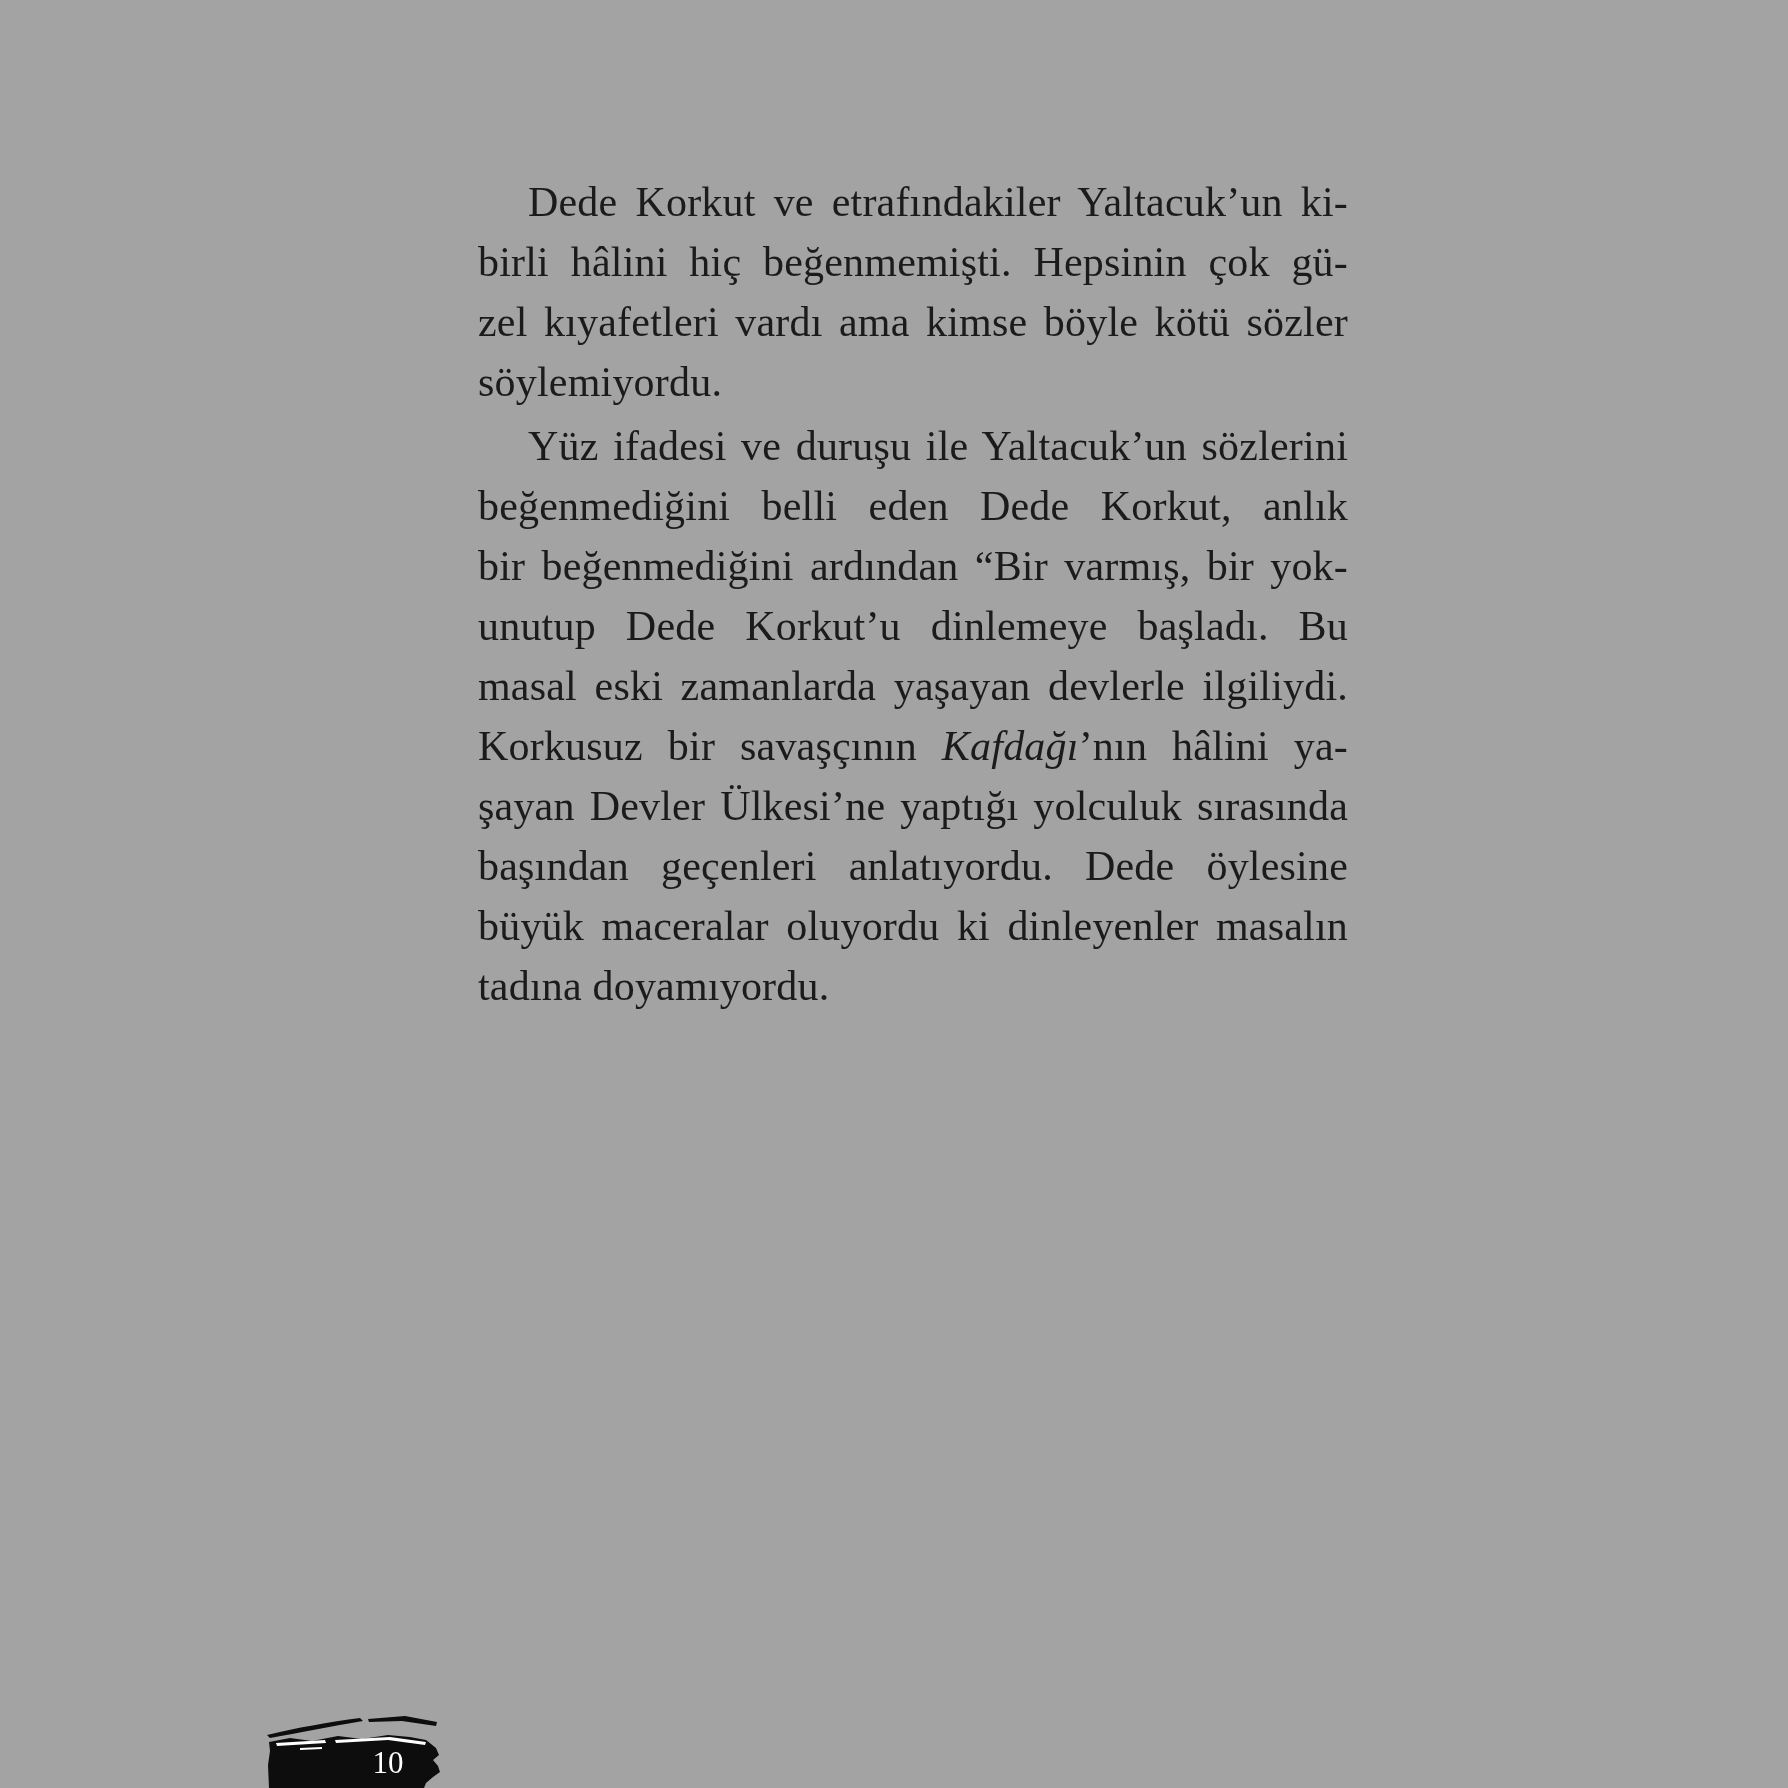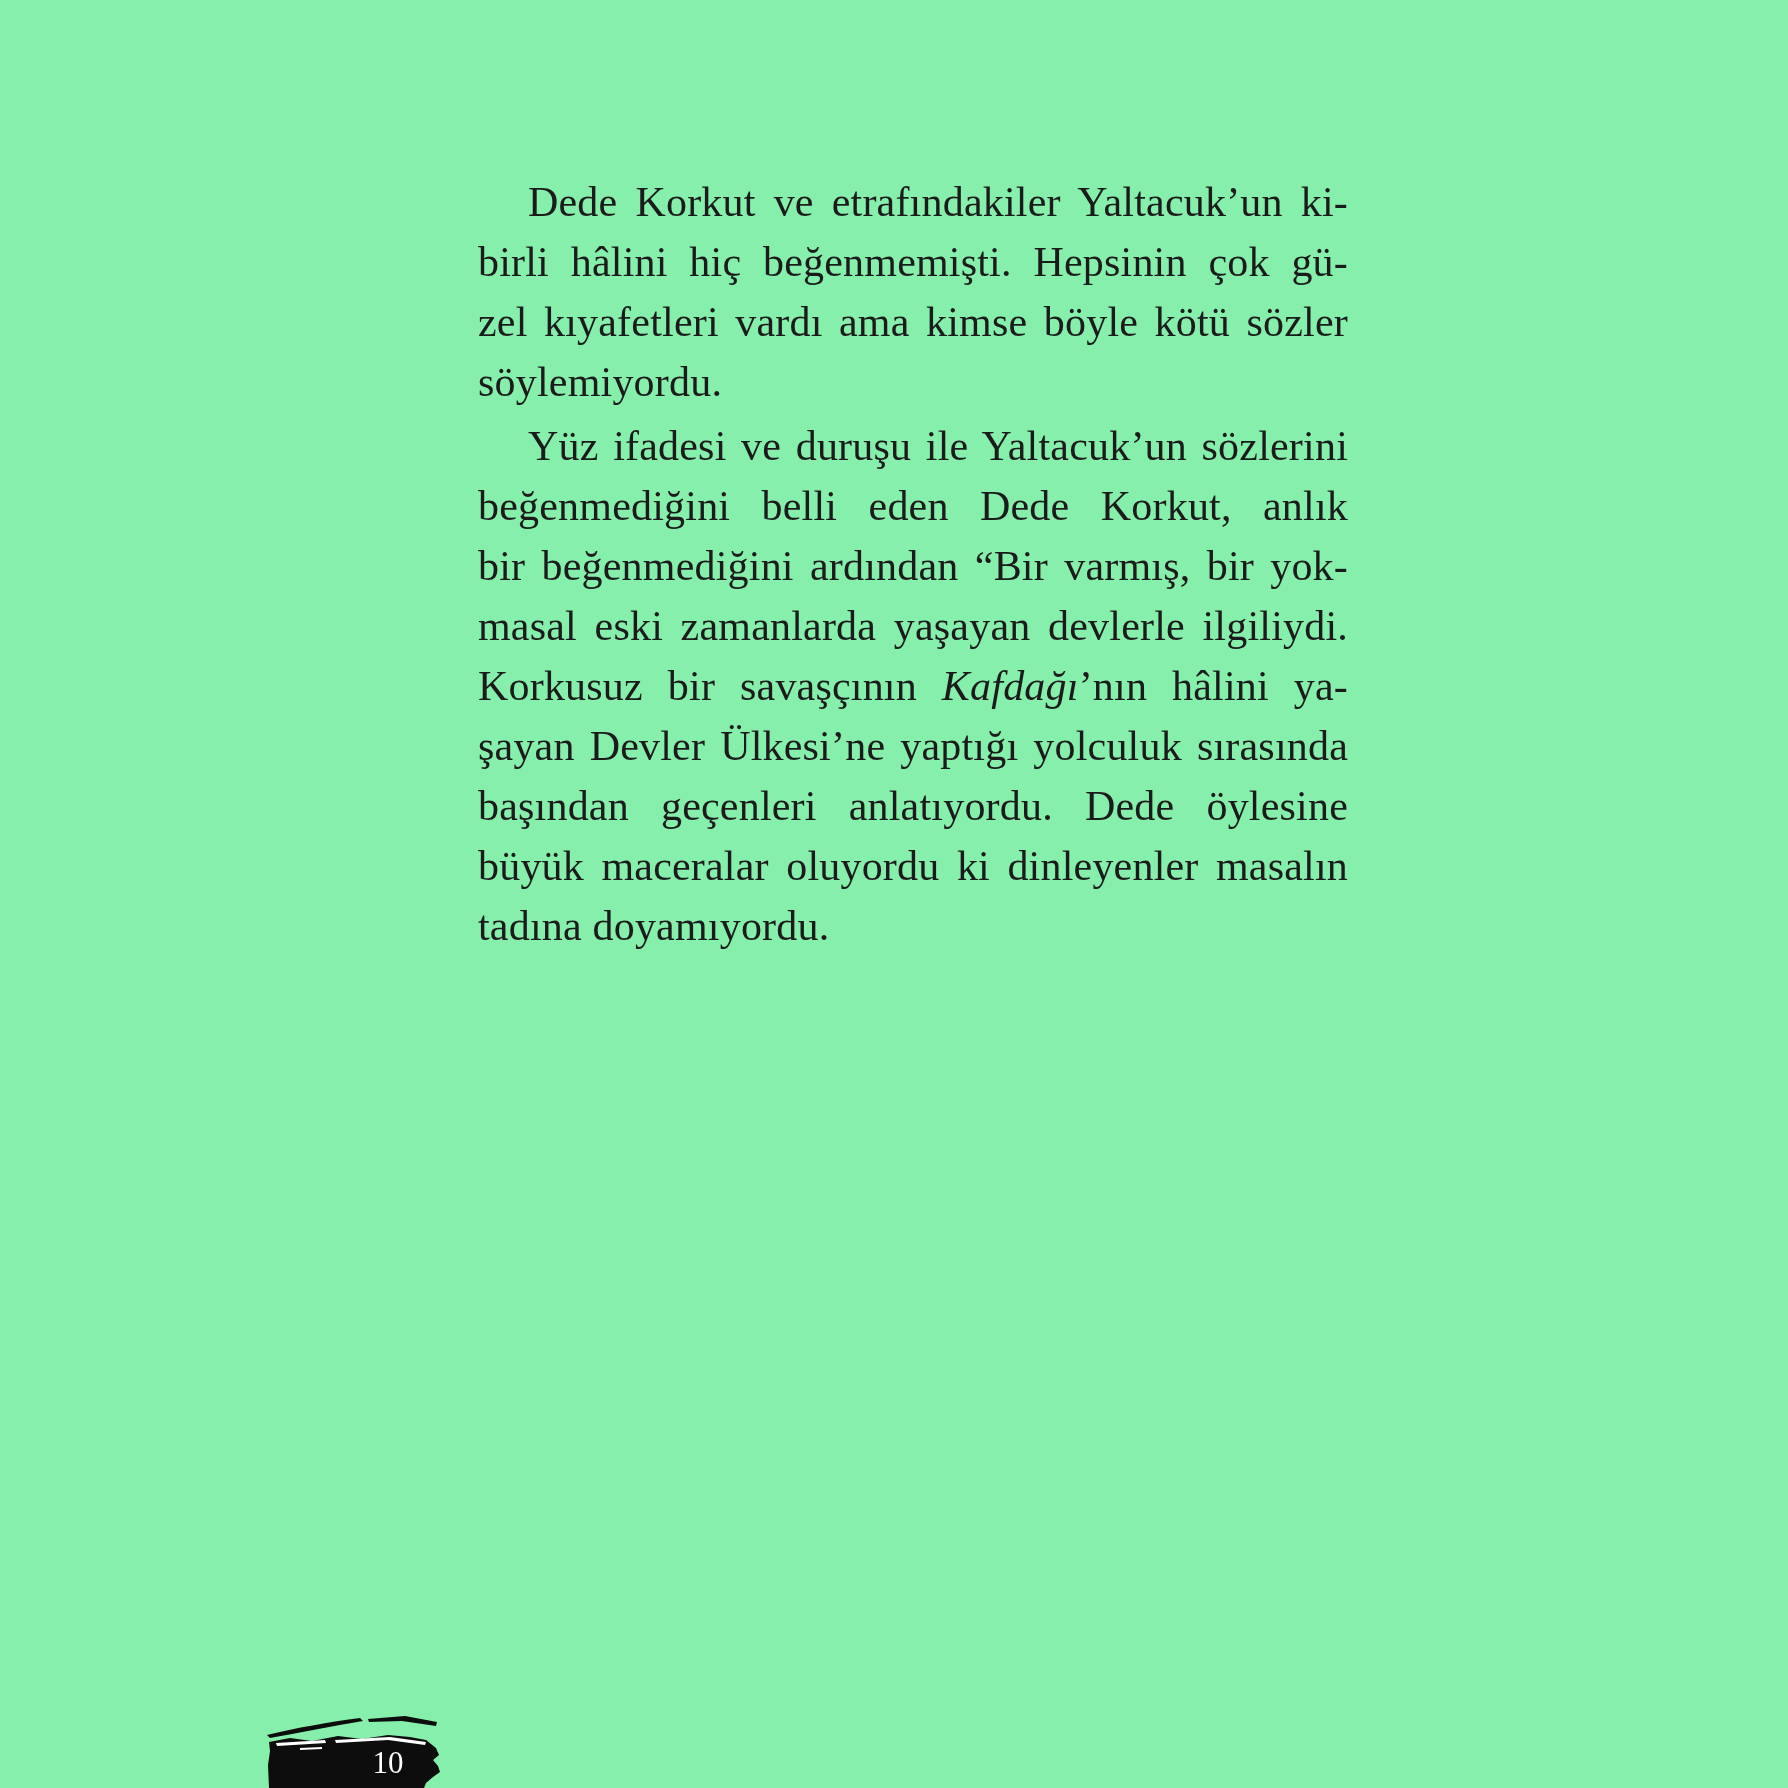--- a/index.html
+++ b/index.html
@@ -4,21 +4,21 @@
 <style>
   html, body {
     margin: 0;
     padding: 0;
     background: #ffffff;
   }
   .page {
     position: relative;
     width: 1788px;
     height: 1788px;
-    background: #86efac;
+    background: #a3a3a3;
     overflow: hidden;
     font-family: "Liberation Serif", "DejaVu Serif", serif;
   }
   .text-block {
     position: absolute;
     left: 478px;
     top: 172px;
     width: 870px;
     font-size: 42px;
     line-height: 60px;
@@ -64,20 +64,21 @@
       <span class="line line--first">Dede Korkut ve etrafındakiler Yaltacuk’un ki-</span>
       <span class="line">birli hâlini hiç beğenmemişti. Hepsinin çok gü-</span>
       <span class="line">zel kıyafetleri vardı ama kimse böyle kötü sözler</span>
       <span class="line line--last">söylemiyordu.</span>
     </div>
 
     <div class="para">
       <span class="line line--first">Yüz ifadesi ve duruşu ile Yaltacuk’un sözlerini</span>
       <span class="line">beğenmediğini belli eden Dede Korkut, anlık</span>
       <span class="line">bir beğenmediğini ardından “Bir varmış, bir yok-</span>
+      <span class="line">unutup Dede Korkut’u dinlemeye başladı. Bu</span>
       <span class="line">masal eski zamanlarda yaşayan devlerle ilgiliydi.</span>
       <span class="line"><span>Korkusuz bir savaşçının </span><span class="italic-word">Kafdağı</span><span>’nın hâlini ya-</span></span>
       <span class="line">şayan Devler Ülkesi’ne yaptığı yolculuk sırasında</span>
       <span class="line">başından geçenleri anlatıyordu. Dede öylesine</span>
       <span class="line">büyük maceralar oluyordu ki dinleyenler masalın</span>
       <span class="line line--last">tadına doyamıyordu.</span>
     </div>
 
   </div>
 

